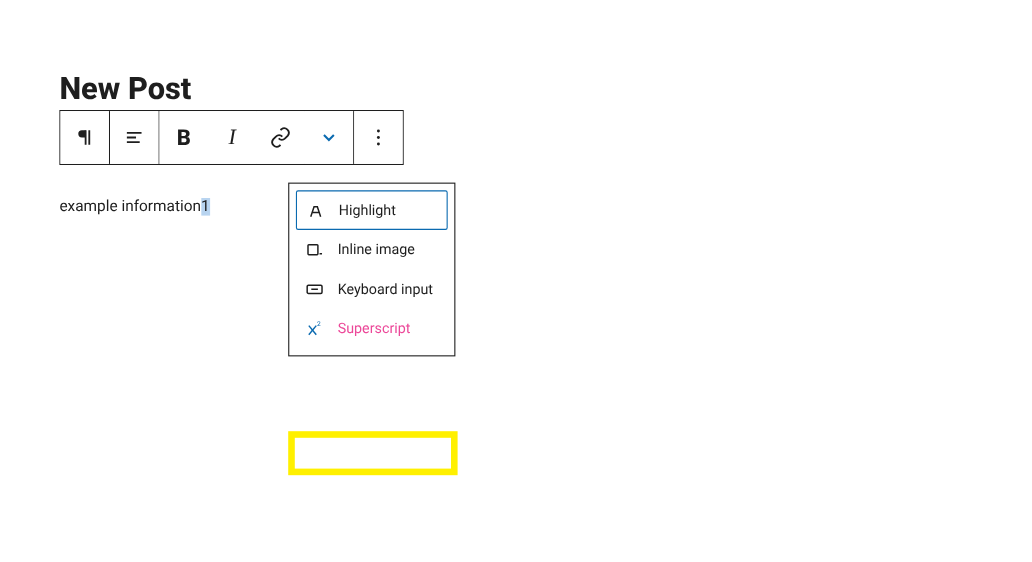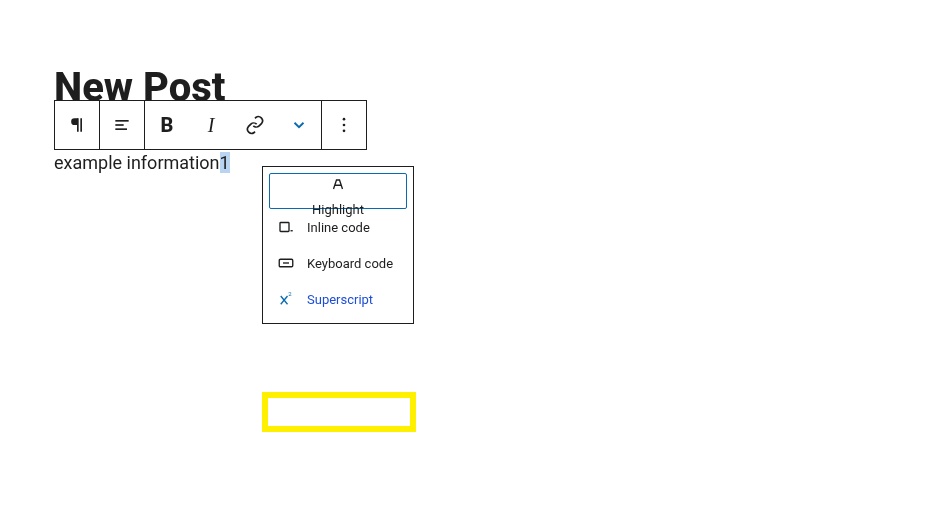--- a/index.html
+++ b/index.html
@@ -11,21 +11,21 @@
     height: 511px;
     position: relative;
     color: #1e1e1e;
   }
   .canvas {
     position: absolute;
     left: 54px;
     top: 64px;
   }
   .post-title {
-    font-size: 40px;
+    font-size: 28px;
     font-weight: 800;
     margin: 0;
     line-height: 1.2;
   }
   .toolbar {
     position: absolute;
     left: 54px;
     top: 100px;
     display: flex;
     height: 50px;
@@ -46,22 +46,22 @@
     justify-content: center;
     background: #fff;
     cursor: pointer;
   }
   .tb-btn svg { display: block; }
   .bold-glyph { font-weight: 800; font-size: 20px; }
   .italic-glyph { font-style: italic; font-family: Georgia, serif; font-size: 20px; }
   .content-line {
     position: absolute;
     left: 54px;
-    top: 152px;
-    font-size: 18px;
+    top: 180px;
+    font-size: 14px;
   }
   .selected {
     background: #b8d4f0;
   }
   .dropdown {
     position: absolute;
     left: 262px;
     top: 166px;
     width: 152px;
     border: 1px solid #1e1e1e;
@@ -73,24 +73,23 @@
     align-items: center;
     height: 36px;
     padding: 0 6px;
     font-size: 13px;
     cursor: pointer;
     gap: 10px;
   }
   .dd-item.focused {
     border: 1.5px solid #0a6ab0;
     border-radius: 2px;
-    flex-direction: column;
   }
   .dd-item.active {
-    color: #1d4ed8;
+    color: #ec4899;
   }
   .dd-item.active svg { stroke: #0a6ab0; fill: #0a6ab0; }
   .dd-icon {
     width: 22px;
     display: flex;
     justify-content: center;
   }
   .yellow-box {
     position: absolute;
     left: 262px;
@@ -179,30 +178,30 @@
     </span>
     <span>Highlight</span>
   </div>
   <div class="dd-item">
     <span class="dd-icon">
       <svg width="18" height="18" viewBox="0 0 24 24" fill="none" stroke="#1e1e1e" stroke-width="1.8">
         <rect x="4" y="6" width="12" height="12" rx="1"></rect>
         <line x1="18" y1="17" x2="21" y2="17"></line>
       </svg>
     </span>
-    <span>Inline code</span>
+    <span>Inline image</span>
   </div>
   <div class="dd-item">
     <span class="dd-icon">
       <svg width="18" height="18" viewBox="0 0 24 24" fill="none" stroke="#1e1e1e" stroke-width="1.8">
         <rect x="3" y="7" width="18" height="10" rx="1.5"></rect>
         <line x1="8" y1="12" x2="16" y2="12"></line>
       </svg>
     </span>
-    <span>Keyboard code</span>
+    <span>Keyboard input</span>
   </div>
   <div class="dd-item active">
     <span class="dd-icon">
       <svg width="18" height="18" viewBox="0 0 24 24" fill="none" stroke="#0a6ab0" stroke-width="1.8">
         <line x1="5" y1="8" x2="14" y2="19"></line>
           <line x1="14" y1="8" x2="5" y2="19"></line>
         <text x="15" y="8" font-size="8" fill="#0a6ab0" stroke="none">2</text>
       </svg>
     </span>
     <span>Superscript</span>

